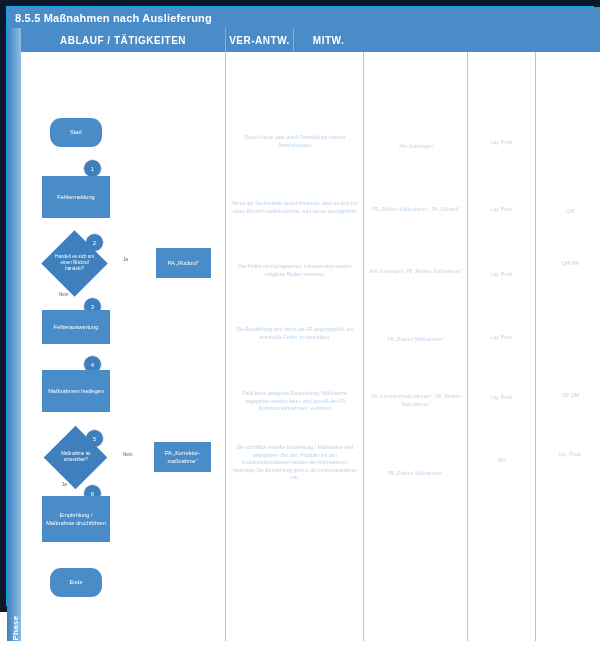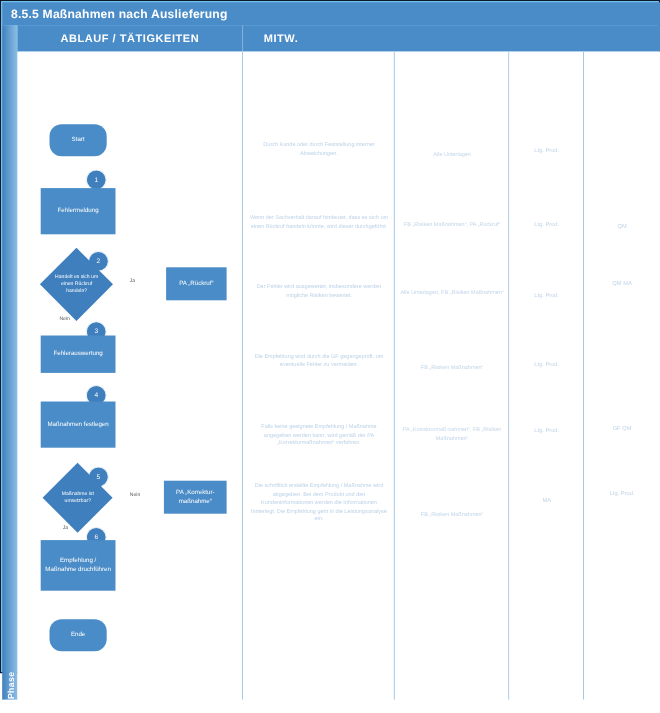--- a/index.html
+++ b/index.html
@@ -3,21 +3,21 @@
 <meta charset="utf-8">
 <style>
   html,body{margin:0;padding:0;}
   body{
     width:600px;height:648px;
     background:#ffffff;
     font-family:"Liberation Sans","DejaVu Sans",sans-serif;
     overflow:hidden;
   }
   #page{position:relative;width:600px;height:612px;box-sizing:border-box;
-        border:1px solid #0f172a;background:#7dd3fc;}
+        border:6px solid #0f172a;background:#0ea5e9;}
 
   
   .title-bar{
     position:absolute;left:1px;top:1px;width:598px;height:21px;
     background:#4a8cc7;color:#ffffff;
     font-size:11px;font-weight:bold;
     display:flex;align-items:center;padding-left:8px;box-sizing:border-box;
     letter-spacing:.2px;
   }
 
@@ -111,20 +111,21 @@
   <div class="title-bar">
     <span>8.5.5 Maßnahmen nach Auslieferung</span>
   </div>
 
   <div class="phase-band">
     <div class="phase-label">Phase</div>
   </div>
 
   <div class="hdr-strip">
     <div class="hdr-cell" style="width:205px">ABLAUF / TÄTIGKEITEN</div>
+    <div class="hdr-cell" style="width:68px">VER-ANTW.</div>
     <div class="hdr-cell" style="width:69px">MITW.</div>
   </div>
 
   <div class="lanes">
 
     <div class="lane" style="width:205px">
       <div class="flow">
 
         <svg class="wires" viewBox="0 0 205 589">
           <defs>

